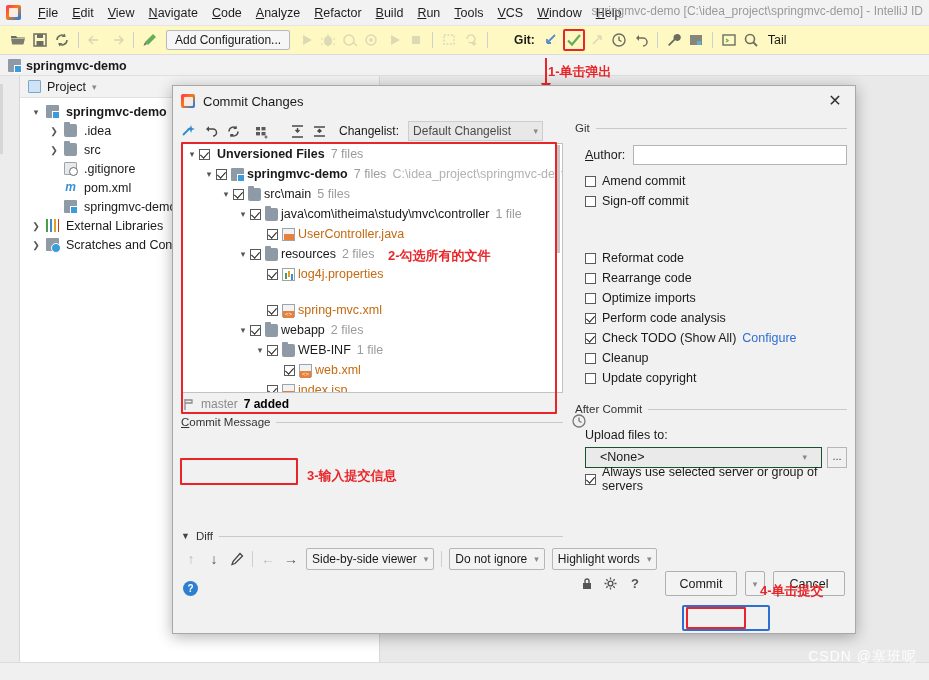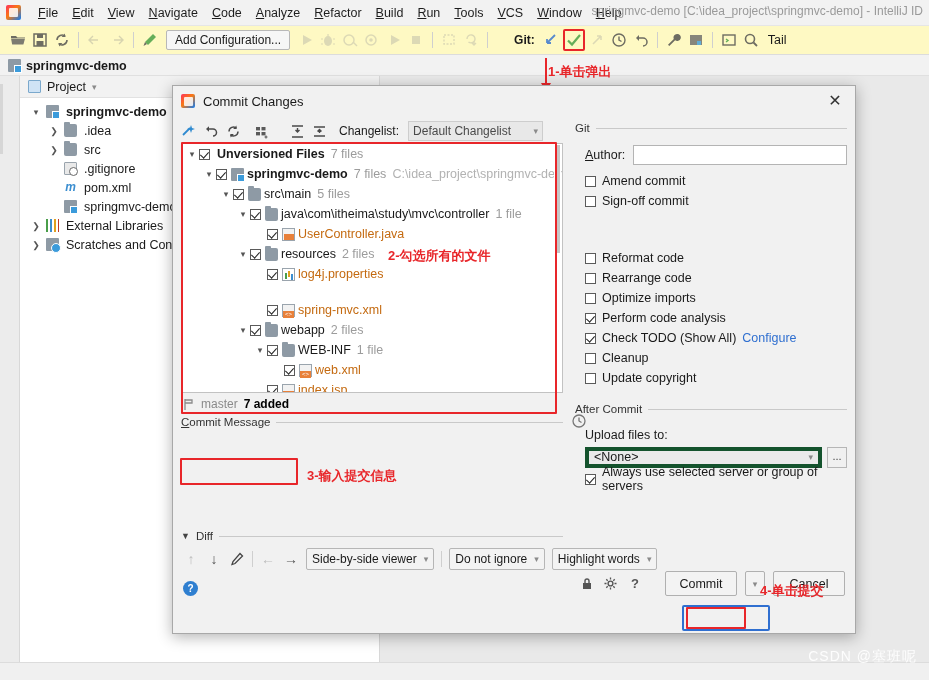--- a/index.html
+++ b/index.html
@@ -231,22 +231,22 @@
   .rrow { display:flex; align-items:center; height:20px; font-size:12.5px; }
   .rcb { width:11px; height:11px; border:1px solid #5a5a5a; background:#fff; flex:none;
          margin-right:6px; position:relative; }
   .rcb.on::after{ content:""; position:absolute; left:2px; top:0px; width:4px; height:7px;
      border:solid #222; border-width:0 1.6px 1.6px 0; transform:rotate(42deg); }
   .u { text-decoration:underline; }
   .lnk { color:#2f6fd0; margin-left:6px; }
   .author-lbl { font-size:12.5px; }
   .author-inp { flex:1; height:20px; background:#fff; border:1px solid #b4b4b4; margin-left:8px; }
   .upl-combo {
-    height:21px; background:#eaeaea; border:4px solid #14532d; display:flex; align-items:center;
-    padding:0 5px; font-size:12.5px; flex:1;
+    height:21px; background:#eaeaea; border:1px solid #14532d; display:flex; align-items:center;
+    padding:0 14px; font-size:12.5px; flex:1;
   }
   .dots-btn { width:20px; height:21px; border:1px solid #b6b6b6; background:#f0f0f0;
               font-size:11px; text-align:center; line-height:17px; color:#444; margin-left:5px; }
 
   
   .btm { position:absolute; right:10px; top:455px; display:flex; align-items:center; gap:8px; }
   .bico { width:16px; height:16px; position:relative; color:#555; font-size:13px; text-align:center; }
   .btn {
     height:25px; min-width:72px; border:1px solid #b0b0b0; background:#f3f3f3;
     border-radius:2px; display:flex; align-items:center; justify-content:center;

